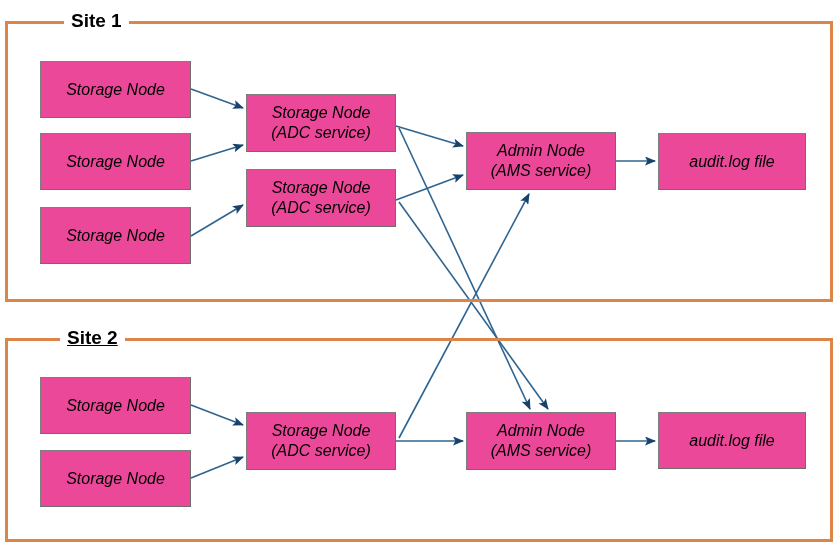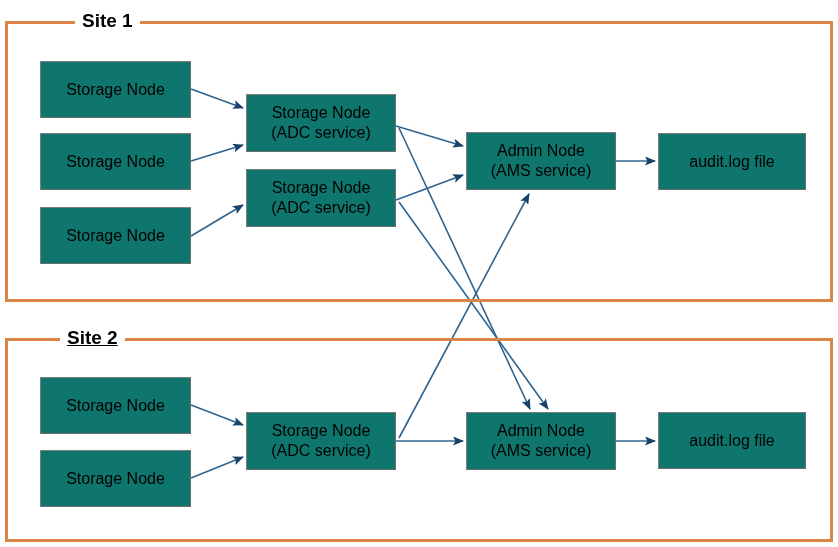--- a/index.html
+++ b/index.html
@@ -35,33 +35,34 @@
     font-size: 19px;
     color: #000000;
     background: #ffffff;
     padding: 0 7px;
     line-height: 20px;
     white-space: nowrap;
   }
   .node {
     position: absolute;
     box-sizing: border-box;
-    background: #0f766e;
+    background: #ec4899;
     border: 1px solid #7d7d7d;
     border-right-color: #6d6d6d;
     border-bottom-color: #6d6d6d;
     display: flex;
     flex-direction: column;
     align-items: center;
     justify-content: center;
     color: #000000;
     font-size: 16px;
     line-height: 20px;
     text-align: center;
     z-index: 3;
+    font-style: italic;
   }
   .node .l2 { display: block; }
 </style>
 </head>
 <body>
 
 <div id="canvas">
 
   <svg id="wires" viewBox="0 0 838 547">
     <defs>
@@ -80,21 +81,21 @@
         <line x1="616" y1="161" x2="655" y2="161" marker-end="url(#ah)"></line>
         <line x1="191" y1="405" x2="243" y2="425" marker-end="url(#ah)"></line>
         <line x1="191" y1="478" x2="243" y2="457" marker-end="url(#ah)"></line>
         <line x1="396" y1="441" x2="463" y2="441" marker-end="url(#ah)"></line>
         <line x1="399" y1="438" x2="529" y2="194" marker-end="url(#ah)"></line>
         <line x1="616" y1="441" x2="655" y2="441" marker-end="url(#ah)"></line>
       </g>
   </svg>
 
   <div class="site-frame" style="left: 5px; top: 21px; width: 828px; height: 281px;"></div>
-  <div class="site-label" style="left: 75px; top: 11px;">Site 1</div>
+  <div class="site-label" style="left: 64px; top: 11px;">Site 1</div>
 
   <div class="site-frame" style="left: 5px; top: 338px; width: 828px; height: 204px;"></div>
   <div class="site-label" style="left: 60px; top: 328px; text-decoration: underline;">Site 2</div>
 
   <div id="node-layer">
       <div class="node" style="left: 40px; top: 61px; width: 151px; height: 57px;">
         <span>Storage Node</span>
       </div>
       <div class="node" style="left: 40px; top: 133px; width: 151px; height: 57px;">
         <span>Storage Node</span>

